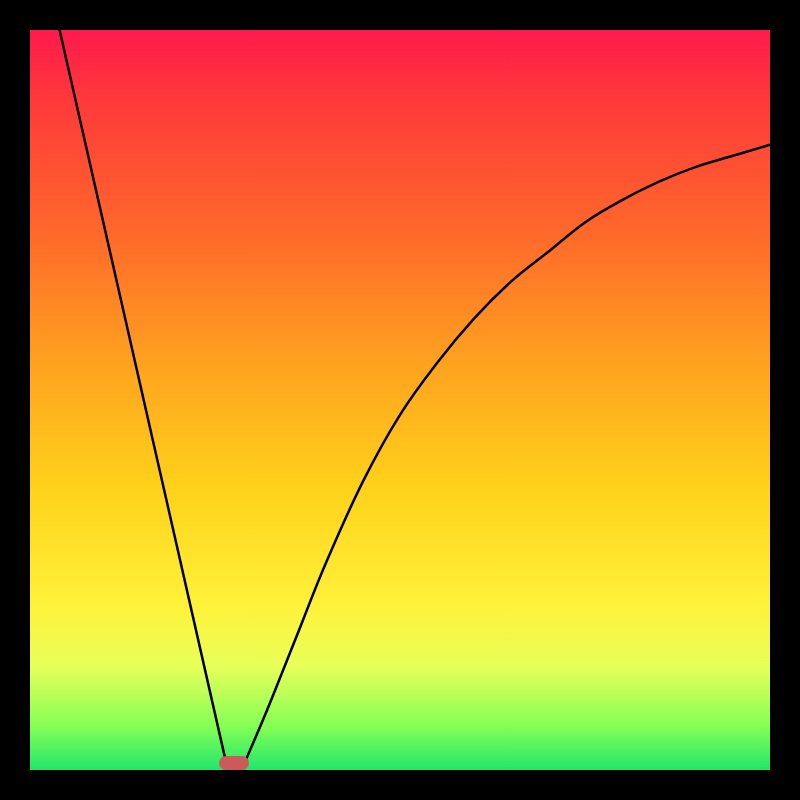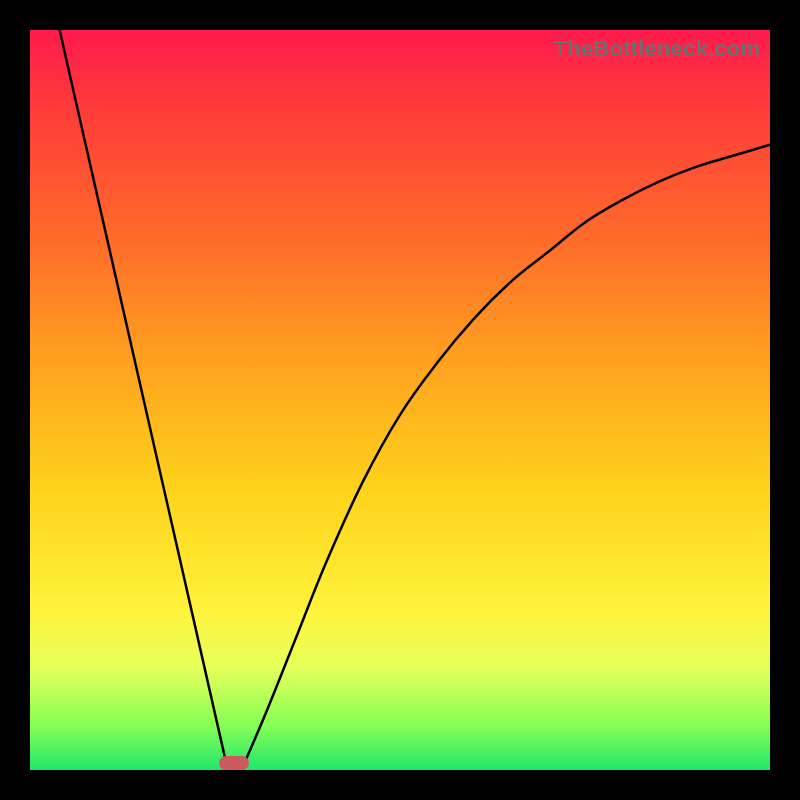--- a/index.html
+++ b/index.html
@@ -58,21 +58,20 @@
     background: #cc5a5a;
     border-radius: 7px;
   }
 </style>
 </head>
 <body>
 
 <div class="frame">
   <div class="plot-area">
 
-    <div class="watermark">TheBottleneck.com</div>
 
     <svg class="curve" viewBox="0 0 740 740" preserveAspectRatio="none">
       <path id="curve-path" fill="none" stroke="#000" stroke-width="2.5" stroke-linecap="round" stroke-linejoin="round" d="M29.60 0.00 L196.10 732.60 M214.60 732.60 C 218.60 723.28, 227.48 703.44, 236.80 680.80 C 246.12 658.16, 255.74 633.44, 266.40 606.80 C 277.06 580.16, 284.01 560.77, 296.00 532.80 C 307.99 504.83, 319.68 478.04, 333.00 451.40 C 346.32 424.76, 356.68 406.11, 370.00 384.80 C 383.32 363.49, 393.68 350.32, 407.00 333.00 C 420.32 315.68, 430.68 303.25, 444.00 288.60 C 457.32 273.95, 467.68 263.59, 481.00 251.60 C 494.32 239.61, 504.68 232.66, 518.00 222.00 C 531.32 211.34, 541.68 201.72, 555.00 192.40 C 568.32 183.08, 578.68 177.53, 592.00 170.20 C 605.32 162.87, 615.68 157.69, 629.00 151.70 C 642.32 145.71, 652.68 141.56, 666.00 136.90 C 679.32 132.24, 689.68 129.80, 703.00 125.80 C 716.32 121.80, 733.34 116.70, 740.00 114.70"></path>
     </svg>
 
     <div class="marker" id="marker" style="left: 188.5px; top: 725.6px; background: rgb(204, 90, 90);"></div>
 
   </div>
 </div>
 

